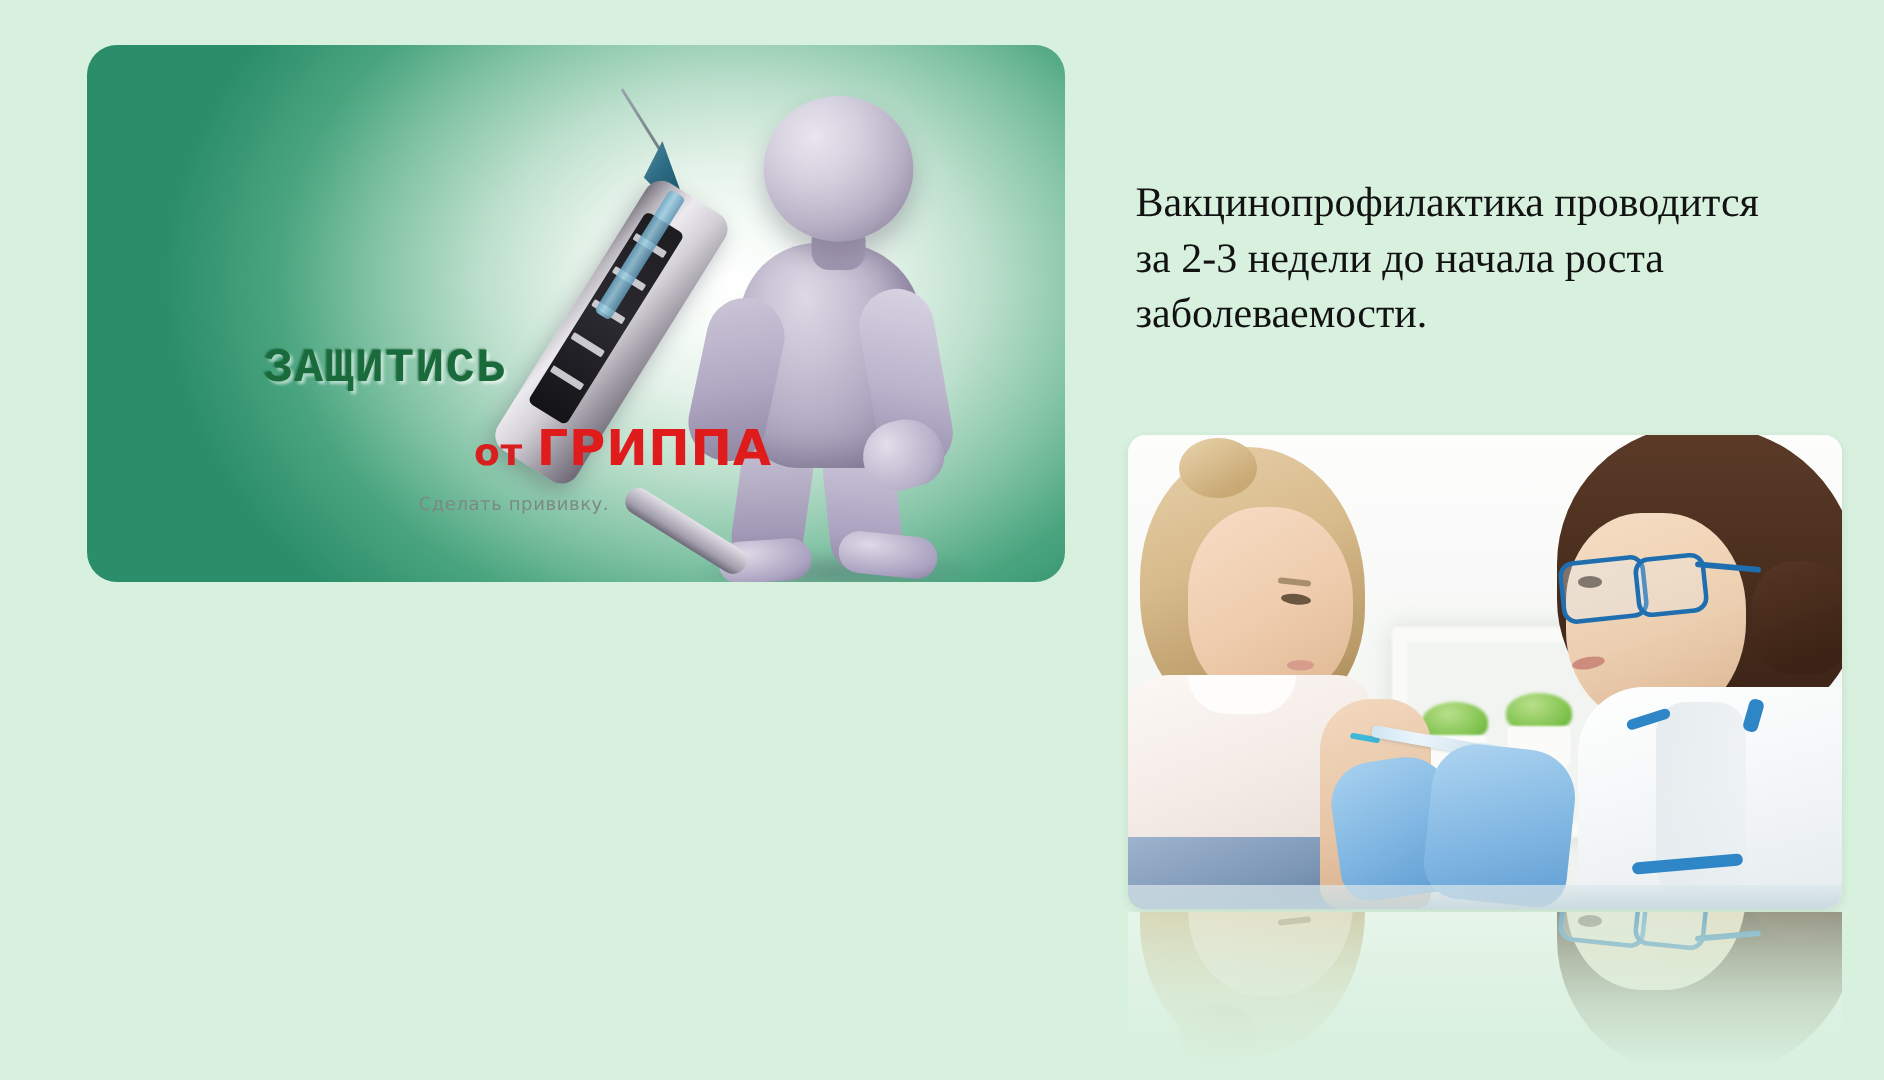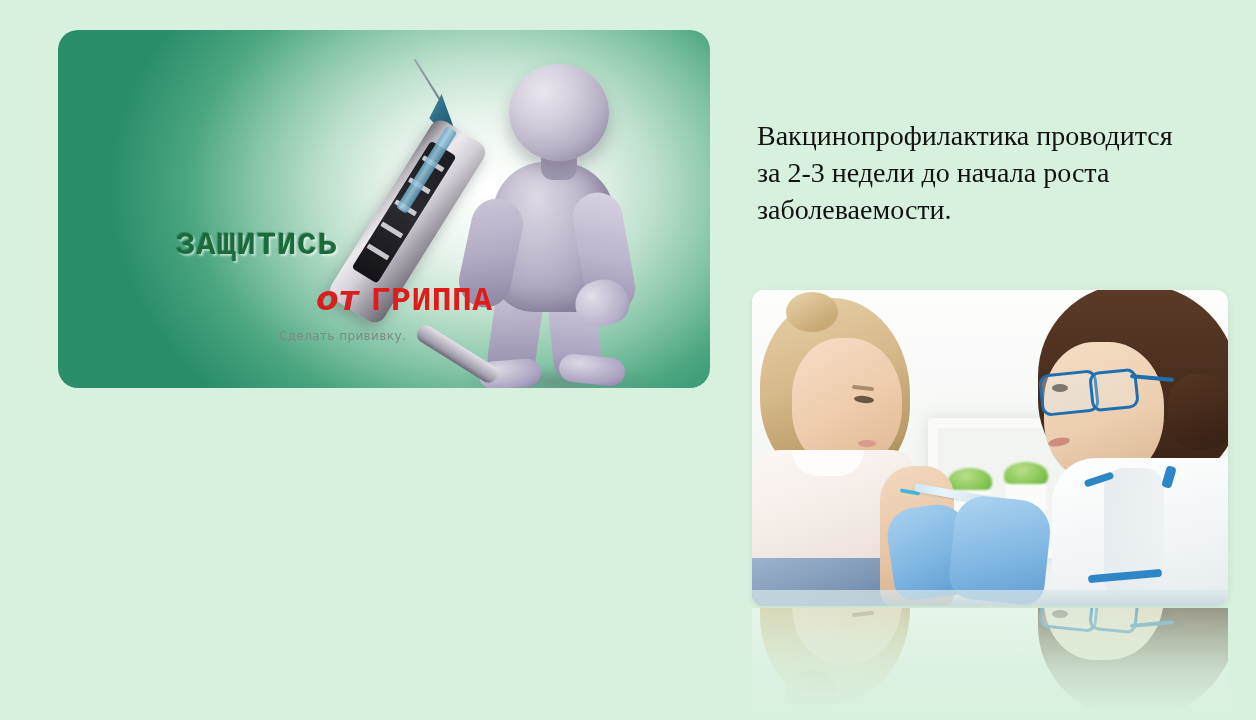--- a/index.html
+++ b/index.html
@@ -73,22 +73,22 @@
     position: absolute;
     left: 258px;
     top: 252px;
     font-family: "DejaVu Sans", sans-serif;
     font-weight: 700;
     font-size: 33px;
     letter-spacing: 0.5px;
     line-height: 1;
     white-space: nowrap;
   }
-  .subhead .small { color: #d81f1f; font-size: 33px; font-style: italic; }
-  .subhead .big   { color: #e01b1b; font-family: Liberation Mono, monospace; }
+  .subhead .small { color: #d81f1f; font-size: 25px; }
+  .subhead .big   { color: #e01b1b; }
   .tagline {
     position: absolute;
     left: 221px;
     top: 299px;
     font-family: "DejaVu Sans", sans-serif;
     font-size: 12px;
     color: #7b8a84;
     letter-spacing: 0.4px;
     white-space: nowrap;
   }

